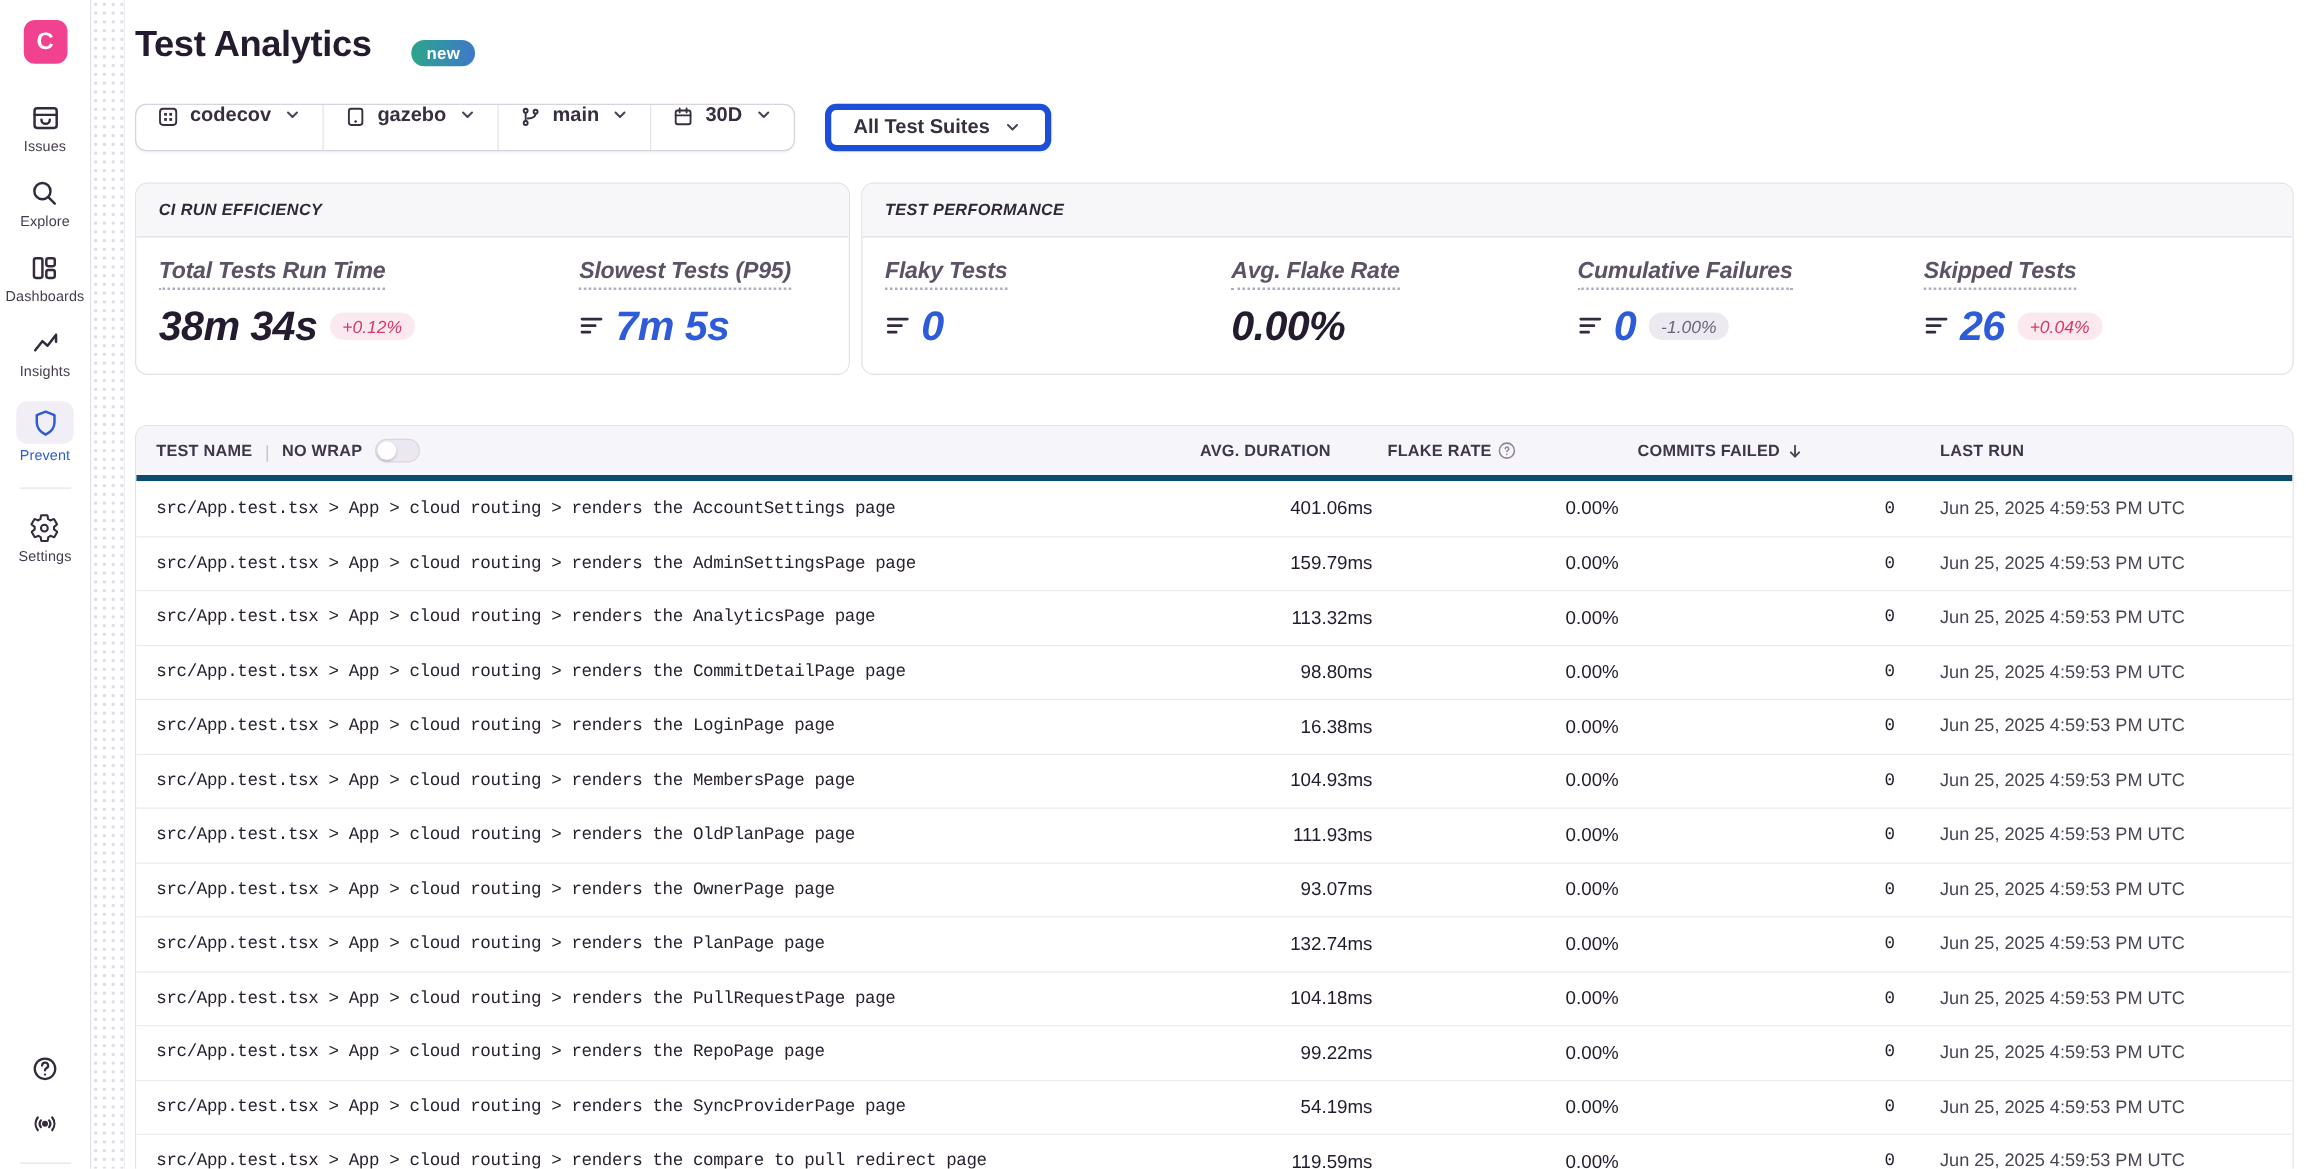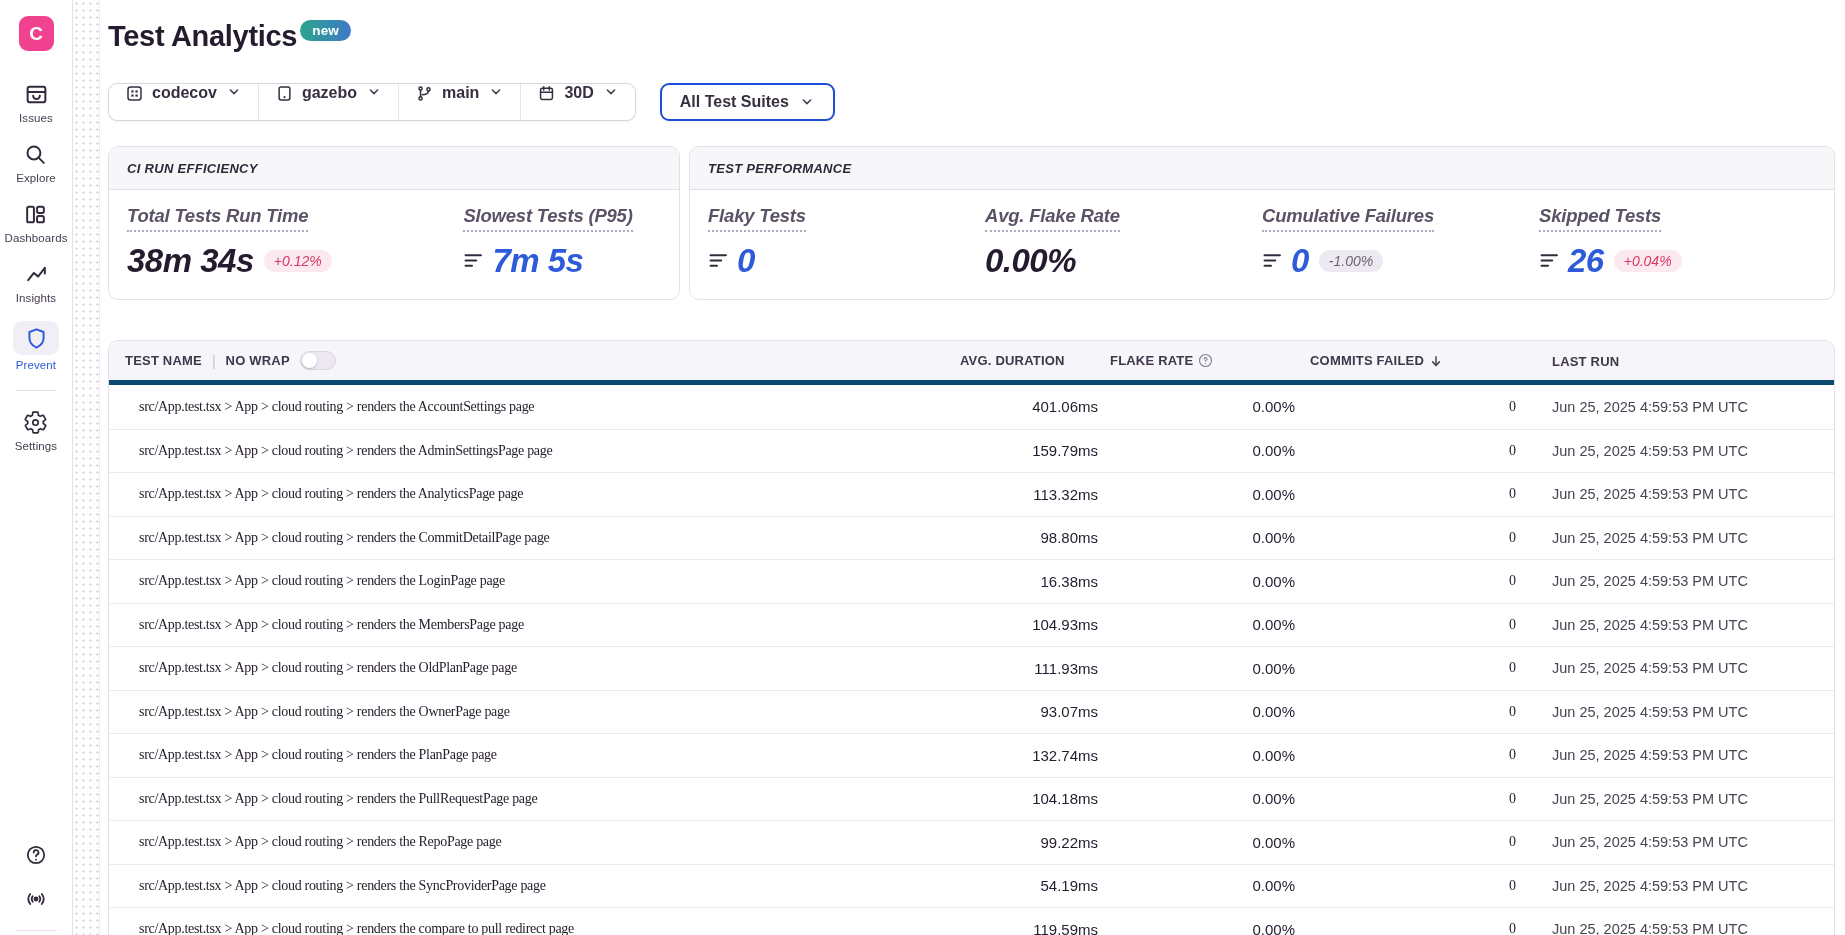--- a/index.html
+++ b/index.html
@@ -26,35 +26,35 @@
     color:#332b3d; cursor:pointer; margin-bottom:14px; }
   .side-btn svg { width:24px; height:24px; }
   .side-divider-bottom { width:41px; height:1px; background:#e7e2ec; margin-bottom:4px; }
 
   
   .gutter { width:27px; flex:0 0 27px; background-image:radial-gradient(circle,#e0d9e6 1.1px, transparent 1.1px);
     background-size:7px 7px; border-right:1px solid #efecf3; }
 
   
   .main { flex:1; padding:20px 10px 0 8px; overflow:hidden; }
-  .page-header { display:flex; align-items:flex-start; gap:3px; }
+  .page-header { display:flex; align-items:flex-end; gap:32px; }
   .page-title { font-size:29px; font-weight:700; color:#241c2e; letter-spacing:-.3px; }
   .new-badge { background:linear-gradient(90deg,#2ca58b,#3e79c8); color:#fff; font-size:13.5px;
     font-weight:600; padding:3px 12px; border-radius:999px; letter-spacing:.2px; }
 
   
   .filter-row { display:flex; align-items:center; gap:24px; margin-top:30px; }
   .filter-group { display:flex; align-items:stretch; background:#fff; border:1px solid #d9d3e0;
     border-radius:9px; height:38px; box-shadow:0 1px 2px rgba(40,30,60,.05); }
   .filter-seg { display:flex; align-items:flex-start; gap:8px; padding:0 16px; cursor:pointer;
     font-size:16px; font-weight:700; color:#372f40; }
   .filter-seg + .filter-seg { border-left:1px solid #e7e2ec; }
   .filter-seg svg.f-icon { width:19px; height:19px; color:#372f40; }
   .chev { width:16px; height:16px; color:#4a4254; margin-left:1px; }
-  .suites-btn { display:flex; align-items:center; gap:9px; background:#fff; border:2px solid #1d4ed8;
+  .suites-btn { display:flex; align-items:center; gap:9px; background:#fff; border:5px solid #1d4ed8;
     border-radius:9px; height:38px; padding:0 18px; font-size:16px; font-weight:700; color:#372f40;
     cursor:pointer; box-shadow:0 1px 2px rgba(40,30,60,.05); font-family:inherit; }
 
   
   .cards-row { display:flex; gap:9px; margin-top:25px; }
   .card { border:1px solid #e4dfe9; border-radius:10px; overflow:hidden; background:#fff;font-style:italic; }
   .card-ci { width:572px; flex:0 0 572px; }
   .card-perf { flex:1; }
   .card-head { background:#f7f6f9; border-bottom:1px solid #e4dfe9; padding:12px 18px; }
   .card-title { font-size:13px; font-weight:700; color:#2f2838; letter-spacing:.3px; }
@@ -83,21 +83,21 @@
   .h-pipe { color:#c9c2d1; font-weight:400; font-size:14px; }
   .toggle { width:36px; height:19px; border-radius:999px; background:#ece8f1; border:1px solid #dcd5e3;
     position:relative; cursor:pointer; }
   .toggle .knob { position:absolute; top:1px; left:1px; width:15px; height:15px; border-radius:50%;
     background:#fff; box-shadow:0 1px 2px rgba(40,30,60,.25); }
   .col-right { display:flex; align-items:center; justify-content:flex-start; gap:5px; }
   .hd-duration { padding-right:12px; } .hd-flake { padding-right:15px; } .hd-commits { padding-right:16px; }
   .hd-lastrun { padding-left:20px; }
   .info-icon { width:15px; height:15px; color:#8d8399; cursor:pointer; }
   .sort-icon { width:14px; height:14px; color:#4d4455; }
-  .mono { font-family:Liberation Serif, serif;margin-left:14px; }
+  .mono { font-family:Liberation Mono, monospace; }
   .cell-name { font-size:14px; color:#28202f; letter-spacing:-.3px; white-space:nowrap; overflow:hidden; }
   .cell-num { font-size:15px; color:#241c2e; text-align:right; }
   .cell-duration { padding-right:12px; } .cell-flake { padding-right:15px; }
   .cell-commits { padding-right:16px; font-size:14px; }
   .cell-lastrun { font-size:14.5px; color:#4a4352; padding-left:20px; }
 </style>
 </head>
 <body>
 
 <div class="app">

